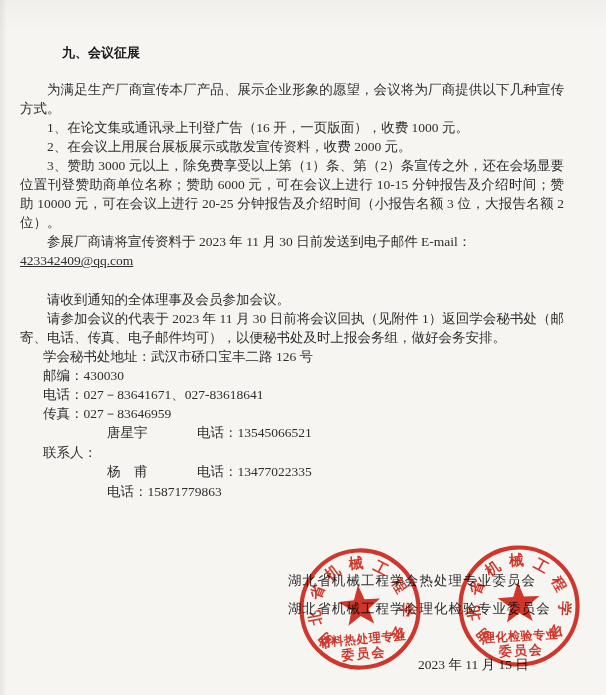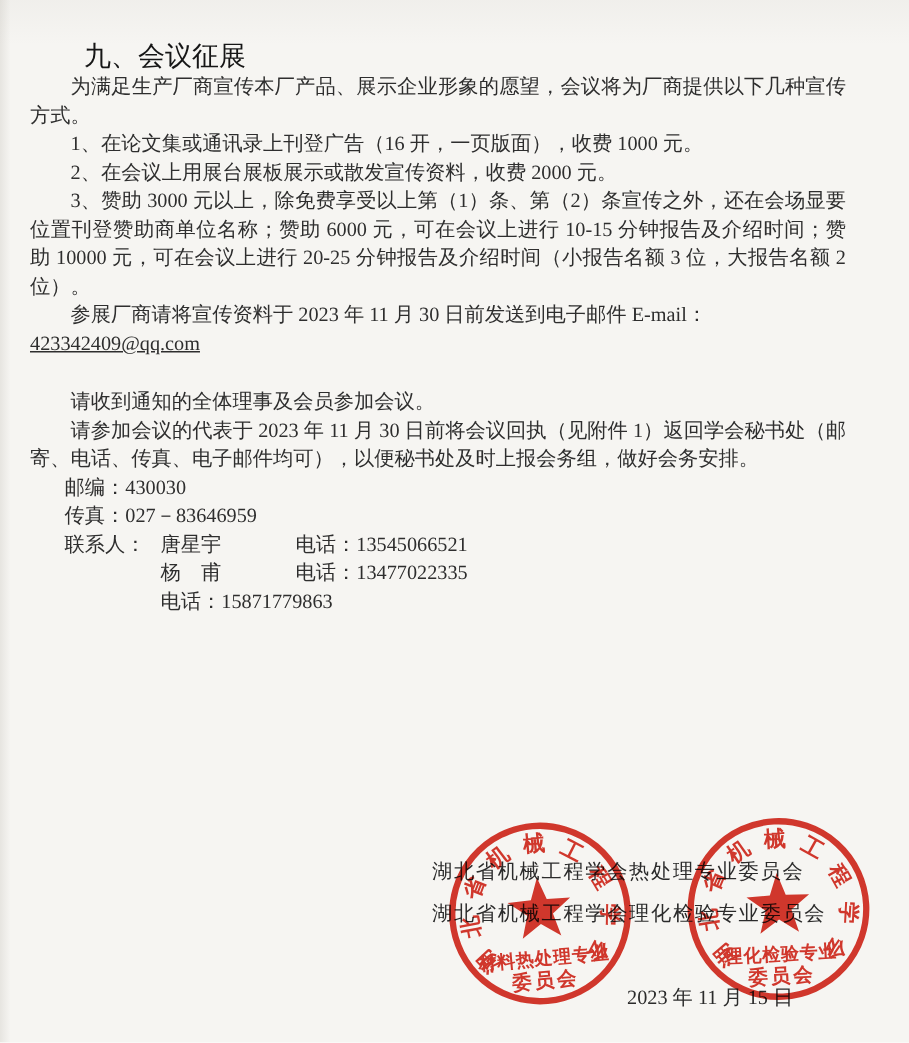--- a/index.html
+++ b/index.html
@@ -10,31 +10,31 @@
     background-image:linear-gradient(90deg, rgba(160,155,145,.18) 0px, rgba(160,155,145,0) 7px),
                      linear-gradient(180deg, rgba(190,186,178,.10), rgba(190,186,178,0) 30px);
     color:#2e2e2e;
     font-family:"Liberation Serif","DejaVu Serif",serif;
     font-size:13.5px;line-height:19px;
     overflow:hidden;
   }
   .content{padding:26px 42px 0 20px;text-align:justify;}
   .sec-heading{
     font-family:"Liberation Sans","DejaVu Sans",sans-serif;
-    font-weight:normal;font-size:18px;line-height:22px;
-    color:#161616;margin:0;text-indent:2em;
+    font-weight:bold;font-size:13px;line-height:22px;
+    color:#161616;margin:16px;text-indent:2em;
   }
   p{margin:0;text-indent:2em;}
   .sec10{margin-top:20px;}
   .email-line{text-indent:0;}
   .email-line span{text-decoration:underline;}
   .crow{margin-left:23px;text-indent:0;}
   .gap-sm{display:inline-block;width:15px;}
   .prow{display:flex;margin-left:23px;text-indent:0;}
-  .pcol-label{width:64px;flex:0 0 auto;}
+  .pcol-label{width:64px;flex:0 0 auto;margin-top:20px;}
   .pcol-name{width:90px;flex:0 0 auto;}
   .committee-line{position:absolute;letter-spacing:1.1px;color:#2b2b2b;white-space:nowrap;}
   .committee-1{left:288px;top:571px;}
   .committee-2{left:288px;top:599px;}
   .doc-date{position:absolute;left:418px;top:655px;color:#2b2b2b;white-space:nowrap;}
   .seal{position:absolute;width:126px;height:126px;mix-blend-mode:multiply;opacity:.92;}
   .seal-left{left:297px;top:546px;transform:rotate(-5deg);}
   .seal-right{left:456px;top:543px;transform:rotate(-3deg);}
   .seal svg text{font-family:"Liberation Sans","DejaVu Sans",sans-serif;}
 </style>
@@ -55,21 +55,27 @@
       <div class="email-line">
         <span>423342409@qq.com</span>
       </div>
     </div>
 
     <div class="sec10">
       <p>请收到通知的全体理事及会员参加会议。</p>
       <p>请参加会议的代表于 2023 年 11 月 30 日前将会议回执（见附件 1）返回学会秘书处（邮寄、电话、传真、电子邮件均可），以便秘书处及时上报会务组，做好会务安排。</p>
 
       <div class="crow">
+        <span>学会秘书处地址：</span><span>武汉市硚口宝丰二路 126 号</span>
+      </div>
+      <div class="crow">
         <span>邮编：</span><span>430030</span>
+      </div>
+      <div class="crow">
+        <span>电话：</span><span>027－83641671、027-83618641</span>
       </div>
       <div class="crow">
         <span>传真：</span><span>027－83646959</span>
       </div>
 
       <div class="prow">
         <span class="pcol-label">联系人：</span>
         <span class="pcol-name">唐星宇</span>
         <span>电话：</span>
         <span>13545066521</span>

